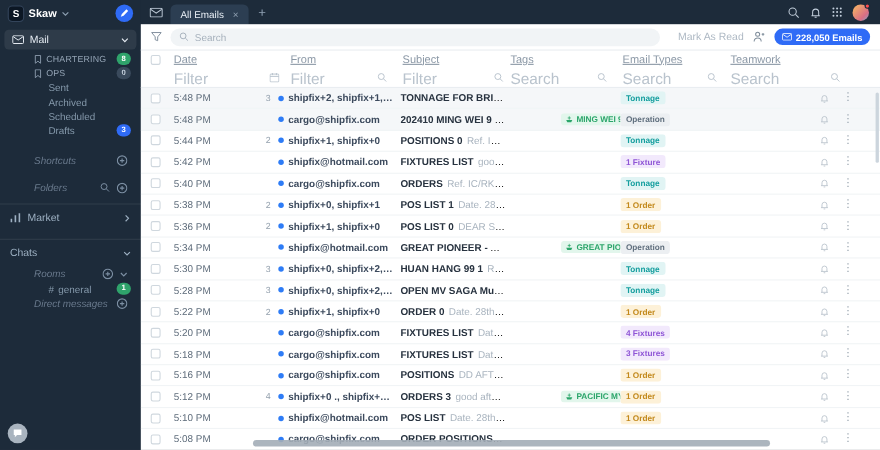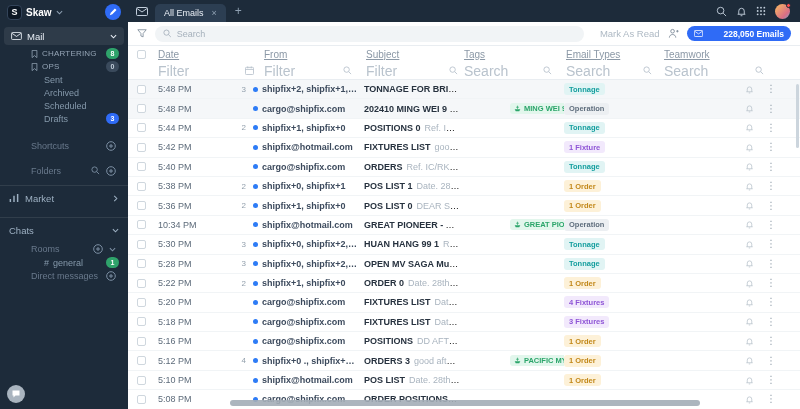--- a/index.html
+++ b/index.html
@@ -22,21 +22,21 @@
   .nav-mail .chev { margin-left:auto; }
   .inbox-row { height:15px; display:flex; align-items:center; padding:0 10px 0 14px; color:#fff; font-weight:bold; font-size:9.5px; }
   .inbox-row .chev { margin-left:auto; }
   .pin-item { height:13px; display:flex; align-items:center; gap:4px; padding:0 9px 0 31px; font-size:8px; color:#94a4b5; letter-spacing:.2px; }
   .mail-link { height:13px; display:flex; align-items:center; padding:0 9px 0 44px; font-size:9px; color:#8599ab; }
   .badge { margin-left:auto; min-width:13px; height:11px; border-radius:6px; padding:0 3px; font-size:7px; font-weight:bold;
            color:#fff; display:flex; align-items:center; justify-content:center; }
   .badge.green { background:#2fa36b; }
   .badge.slate { background:#3a4a5c; color:#c4d0dc; }
   .badge.blue  { background:#2f6bf6; }
-  .section-row { height:15px; display:flex; align-items:center; padding:0 12px 0 31px; font-size:9px; color:#69798c; gap:6px; }
+  .section-row { height:15px; display:flex; align-items:center; padding:0 12px 0 31px; font-size:9px; color:#69798c; gap:6px;font-style:italic; }
   .section-row .rights { margin-left:auto; display:flex; align-items:center; gap:6px; color:#7c8fa3; }
   .mt12 { margin-top:13px; }
   .mt8 { margin-top:10px; }
   .divider { border-top:1px solid rgba(255,255,255,.09); margin:7px 0 0; }
   .big-row { height:24px; display:flex; align-items:center; gap:6px; padding:0 9px; font-size:9.5px; color:#9db0c2; }
   .big-row .chev { margin-left:auto; }
   .room-row { height:13px; display:flex; align-items:center; gap:4px; padding:0 9px 0 44px; font-size:9px; color:#8599ab; }
   .intercom { position:absolute; left:7px; bottom:6px; width:18px; height:18px; border-radius:50%;
               background:#a9b4bf; display:flex; align-items:center; justify-content:center; color:#fff; }
 
@@ -55,21 +55,21 @@
   .content { flex:1; background:#fff; display:flex; flex-direction:column; position:relative; min-height:0; }
   .toolbar { height:24px; flex:none; display:flex; align-items:center; gap:8px; padding:0 9px; border-bottom:1px solid #e9edf1; }
   .funnel { color:#7e8c9a; }
   .searchbox { width:468px; height:16px; background:#f1f4f6; border-radius:9px; display:flex; align-items:center; gap:5px; padding:0 8px; color:#a6b1bc; }
   .searchbox input { border:none; outline:none; background:transparent; font-family:"Liberation Sans",sans-serif; font-size:9px; color:#4a5663; width:100%; }
   .searchbox input::placeholder { color:#a6b1bc; }
   .toolbar .spacer { flex:1; }
   .markread { color:#aeb9c4; font-size:9.5px; white-space:nowrap; }
   .person { color:#7e8c9a; }
   .count-pill { background:#2f6bf6; color:#fff; font-size:8.5px; font-weight:bold; height:15px; border-radius:8px;
-                display:flex; align-items:center; gap:21px; padding:2px 7px; white-space:nowrap; }
+                display:flex; align-items:center; gap:4px; padding:2px 7px; white-space:nowrap; }
 
   .grid { display:grid; grid-template-columns:26px 74px 20px 14px 102px 100px 100px 100px 78px 46px; align-items:center; }
   .thead { height:16px; flex:none; color:#8b98a6; font-size:10px;text-decoration:underline; }
   .tfilters { height:18px; flex:none; border-bottom:1px solid #e9edf1; color:#b9c3cd; font-size:14px;text-align:right; }
   .fcell { display:flex; align-items:center; justify-content:space-between; height:100%; }
   .f-date { grid-column:2 / 5; padding-right:8px; }
   .f-from { grid-column:5; padding-right:12px; }
   .f-subj { grid-column:6; padding-right:6px; }
   .f-tags { grid-column:7; padding-right:12px; }
   .f-type { grid-column:8; padding-right:12px; }
@@ -573,21 +573,21 @@
                 <path d="M3 9V5.5a3 3 0 016 0V9M1.8 9h8.4M5 10.6h2"></path>
               </svg>
       <span class="kebab">⋮</span>
     </span>
   </div>
 
   <div class="row grid">
     <span class="c-cb">
               <span class="cb"></span>
             </span>
-    <span class="c-time">10:34 PM</span>
+    <span class="c-time">5:34 PM</span>
     <span class="c-count"></span>
     <span class="c-dot">
               <span class="dot"></span>
             </span>
     <span class="c-from">shipfix@hotmail.com</span>
     <span class="c-subject">
       <span class="subj">GREAT PIONEER - AGTS...</span><span class="snippet"></span>
     </span>
     <span class="c-tags">
       <span class="tag">

